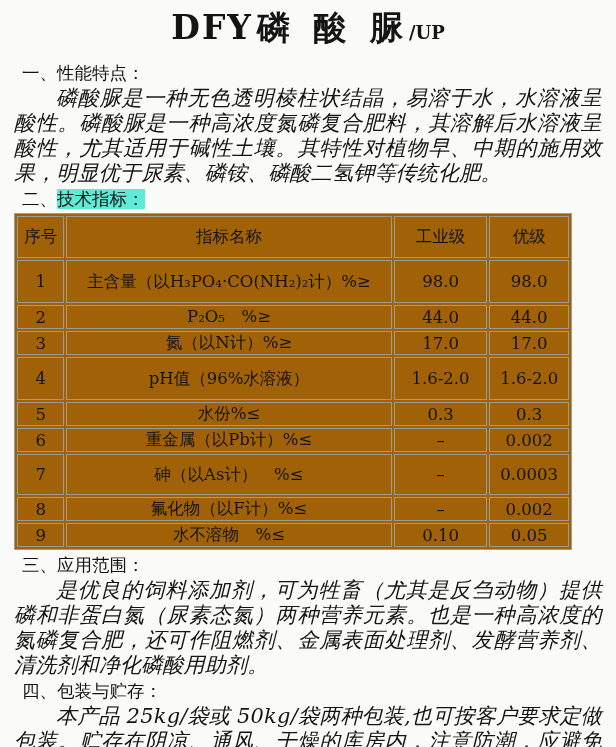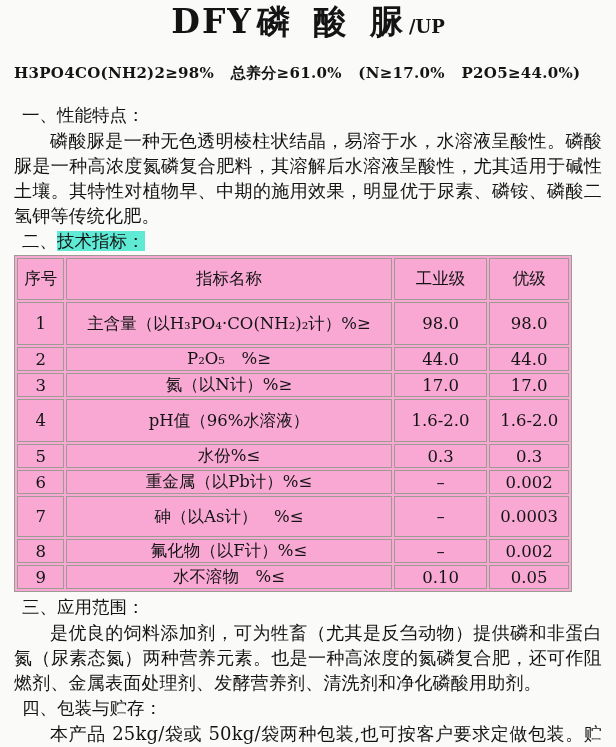--- a/index.html
+++ b/index.html
@@ -9,21 +9,21 @@
     width: 616px;
     height: 747px;
     overflow: hidden;
     font-family: "DejaVu Serif", "DejaVu Sans", "Liberation Serif", serif;
     color: #141414;
   }
   .page {
     box-sizing: border-box;
     width: 616px;
     height: 747px;
-    padding: 0 14px 0 14px;
+    padding: 6px 14px 0 14px;
   }
   
   .title {
     text-align: center;
     font-size: 33px;
     font-weight: 600;
     line-height: 44px;
     margin: 0 0 6px 0;
     white-space: nowrap;
   }
@@ -46,33 +46,34 @@
   }
   
   .sec-heading {
     font-size: 17.5px;
     line-height: 24px;
     margin: 1px 8px;
     white-space: nowrap;
   }
   .hl { background: #5eead4; }
   .para {
-    font-size: 18px;
+    font-size: 21px;
     line-height: 25px;
     margin: 0;
     text-indent: 2em;
     text-align: justify;
     letter-spacing: 0.2px;
+    font-style: italic;
   }
   
   table.specs {
     border-collapse: separate;
     border-spacing: 2px;
     border: 1px solid #9c9c94;
-    background: #f9a8d4;
+    background: #a16207;
     width: 558px;
     margin: 2px 0 3px 0;
     table-layout: fixed;
   }
   table.specs th, table.specs td {
     border: 1px solid #9c9c94;
     text-align: center;
     vertical-align: middle;
     font-size: 16.5px;
     font-weight: normal;
@@ -90,21 +91,20 @@
   tbody tr:nth-child(4) { height: 43px; }
   tbody tr:nth-child(7) { height: 41px; }
 </style>
 </head>
 <body>
 
 <div class="page">
 
   <h1 class="title"><span class="latin">DFY</span><span class="cn">磷 酸 脲</span><span class="suffix">/UP</span></h1>
 
-  <div class="formula">H3PO4CO(NH2)2≥98%   总养分≥61.0%   (N≥17.0%   P2O5≥44.0%)</div>
 
   <div class="sec-heading">一、性能特点：</div>
   <p class="para">磷酸脲是一种无色透明棱柱状结晶，易溶于水，水溶液呈酸性。磷酸脲是一种高浓度氮磷复合肥料，其溶解后水溶液呈酸性，尤其适用于碱性土壤。其特性对植物早、中期的施用效果，明显优于尿素、磷铵、磷酸二氢钾等传统化肥。</p>
 
   <div class="sec-heading"><span>二、</span><span class="hl">技术指标：</span></div>
 
   <table class="specs">
     <colgroup>
       <col class="c-no">
         <col class="c-name">

